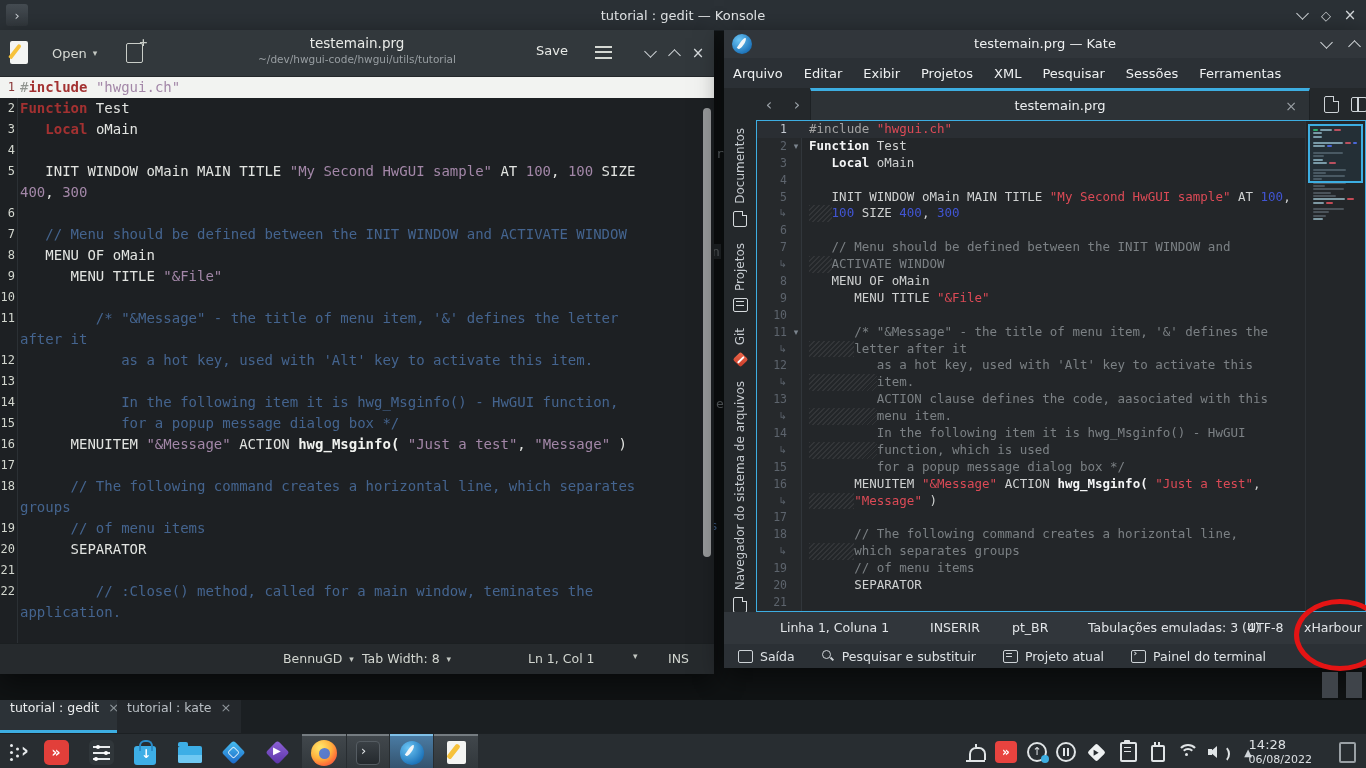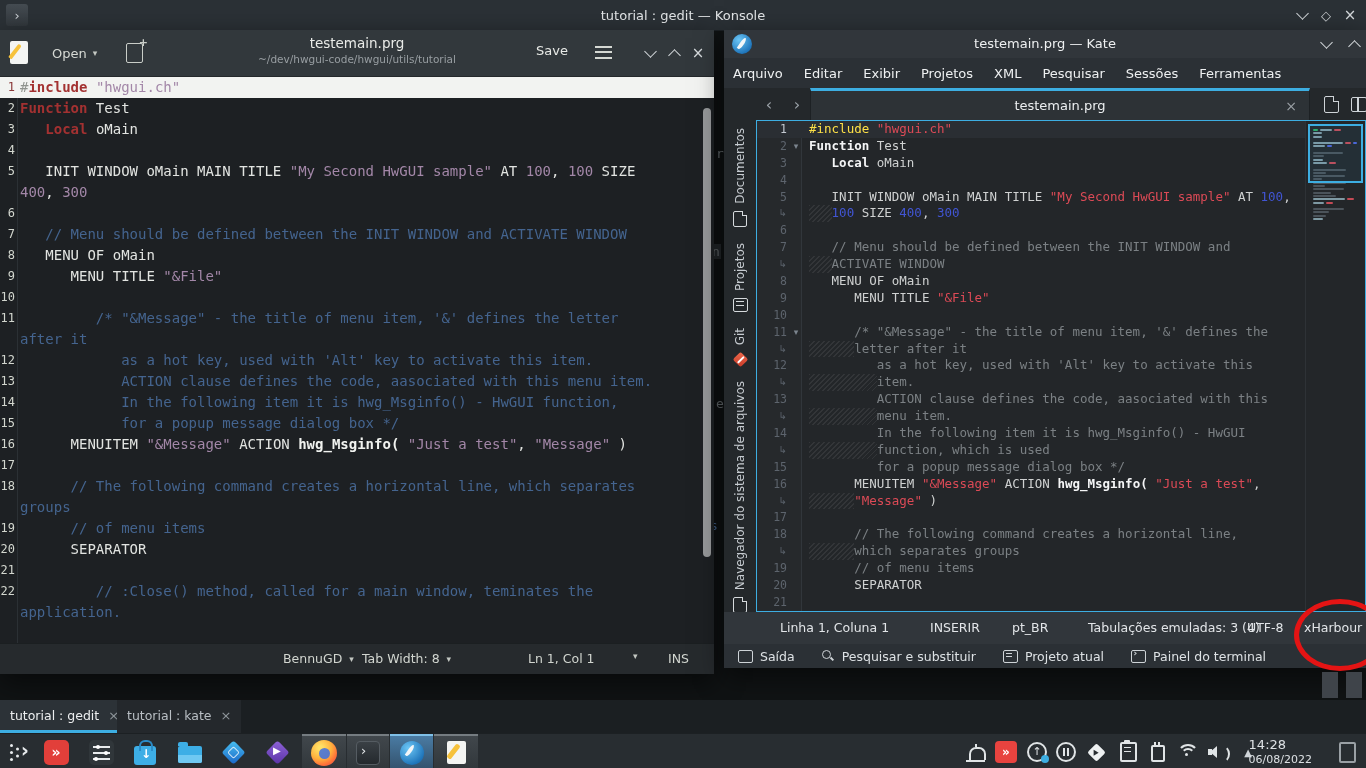--- a/index.html
+++ b/index.html
@@ -123,21 +123,21 @@
   .krow.hl{background:#2a2e33}
   .knum{width:30px;flex:0 0 30px;text-align:right;padding-right:2px;color:#5d646d;
         font-family:"DejaVu Sans Mono",monospace;font-size:11.5px;position:relative;z-index:1}
   .knum.wrapmark{color:#596069;font-family:"DejaVu Sans",sans-serif;font-size:10px}
   .krow.hl .knum{color:#c3c9d0}
   .kfold{width:14px;flex:0 0 14px;text-align:center;color:#7b848e;font-size:9px;position:relative;z-index:1}
   .ktxt{white-space:pre;font-family:"DejaVu Sans Mono",monospace;font-size:12.5px;padding-left:6px;display:flex;align-items:stretch}
   .ktxt .seg{display:inline-block}
   .hatch{display:inline-block;height:100%;
        background:repeating-linear-gradient(135deg,rgba(255,255,255,.07) 0 1.2px,transparent 1.2px 3.5px)}
-  #kate-code .seg-g{color:#fde047}
+  #kate-code .seg-g{color:#a3a3a3}
   #kate-code .seg-s{color:#dc4a56}
   #kate-code .seg-n{color:#4155d4}
   #kate-code .seg-c{color:#7b8084}
   #kate-code .seg-w{color:#cfd1d1}
   #kate-code .seg-b{color:#f4f5f6;font-weight:bold}
 
   #kate-minimap{position:absolute;right:0;top:0;bottom:0;width:59px;background:#232629;border-left:1px solid #2e3236}
   #mini-rows{position:absolute;left:7px;top:8px;right:8px}
   .mrow{height:2px;margin-bottom:1.3px;display:flex;gap:2px}
   .mseg{height:2px;border-radius:1px}
@@ -161,21 +161,21 @@
   .ticon.i-terminal{border:1.5px solid #ced3d7;border-radius:2px}
   .ticon.i-terminal::after{content:"›";position:absolute;left:1.5px;top:-2.5px;color:#ced3d7;font-size:9px;font-weight:bold}
 
   #annotation-ellipse{position:absolute;left:1294px;top:599px;width:82px;height:62px;border:5px solid #e41414;
        border-radius:50%;z-index:50;pointer-events:none}
   .kbg-rect{position:absolute;background:#3f444a;width:16px;height:26px;top:672px}
   .kbg-rect.a{left:1322px}.kbg-rect.b{left:1346px}
 
   
   #konsole-tabbar{position:absolute;left:0;top:700px;width:1366px;height:33px;background:#1b1f22}
-  .ktab{position:absolute;top:0;height:33px;display:flex;align-items:center;gap:9px;padding:0 10px;
+  .ktab{position:absolute;top:0;height:33px;display:flex;align-items:flex-start;gap:9px;padding:0 10px;
         box-sizing:border-box;font-size:12.5px}
   .ktab .tclose{color:#8f969b;font-size:13px}
   .ktab.active{background:#2c3237;color:#eceeef;border-bottom:3px solid #3daee2}
   .ktab.inactive{background:#24282c;color:#b9bfc4;border-bottom:3px solid transparent}
 
   
   #taskbar{position:absolute;left:0;top:733px;width:1366px;height:35px;background:#282d31;border-top:1px solid #1c2023}
   .ticonbox{position:absolute;top:4px;width:28px;height:28px;display:flex;align-items:center;justify-content:center}
   .taskbox{position:absolute;top:0;height:35px;display:flex;align-items:center;justify-content:center}
   .taskbox.plain{background:linear-gradient(#41474c,#31373b);border-top:2px solid #757c81;box-sizing:border-box}
@@ -347,21 +347,20 @@
       <div class="grow">
         <span class="gnum"></span>
         <span class="gtxt"><span class="seg seg-c">after it</span></span>
       </div>
       <div class="grow">
         <span class="gnum">12</span>
         <span class="gtxt"><span class="seg seg-c">            as a hot key, used with 'Alt' key to activate this item.</span></span>
       </div>
       <div class="grow">
         <span class="gnum">13</span>
-        <span class="gtxt"><span class="seg seg-c">            ACTION clause defines the code, aasociated with this menu item.</span></span>
       </div>
       <div class="grow">
         <span class="gnum">14</span>
         <span class="gtxt"><span class="seg seg-c">            In the following item it is hwg_Msginfo() - HwGUI function,</span></span>
       </div>
       <div class="grow">
         <span class="gnum">15</span>
         <span class="gtxt"><span class="seg seg-c">            for a popup message dialog box */</span></span>
       </div>
       <div class="grow">

